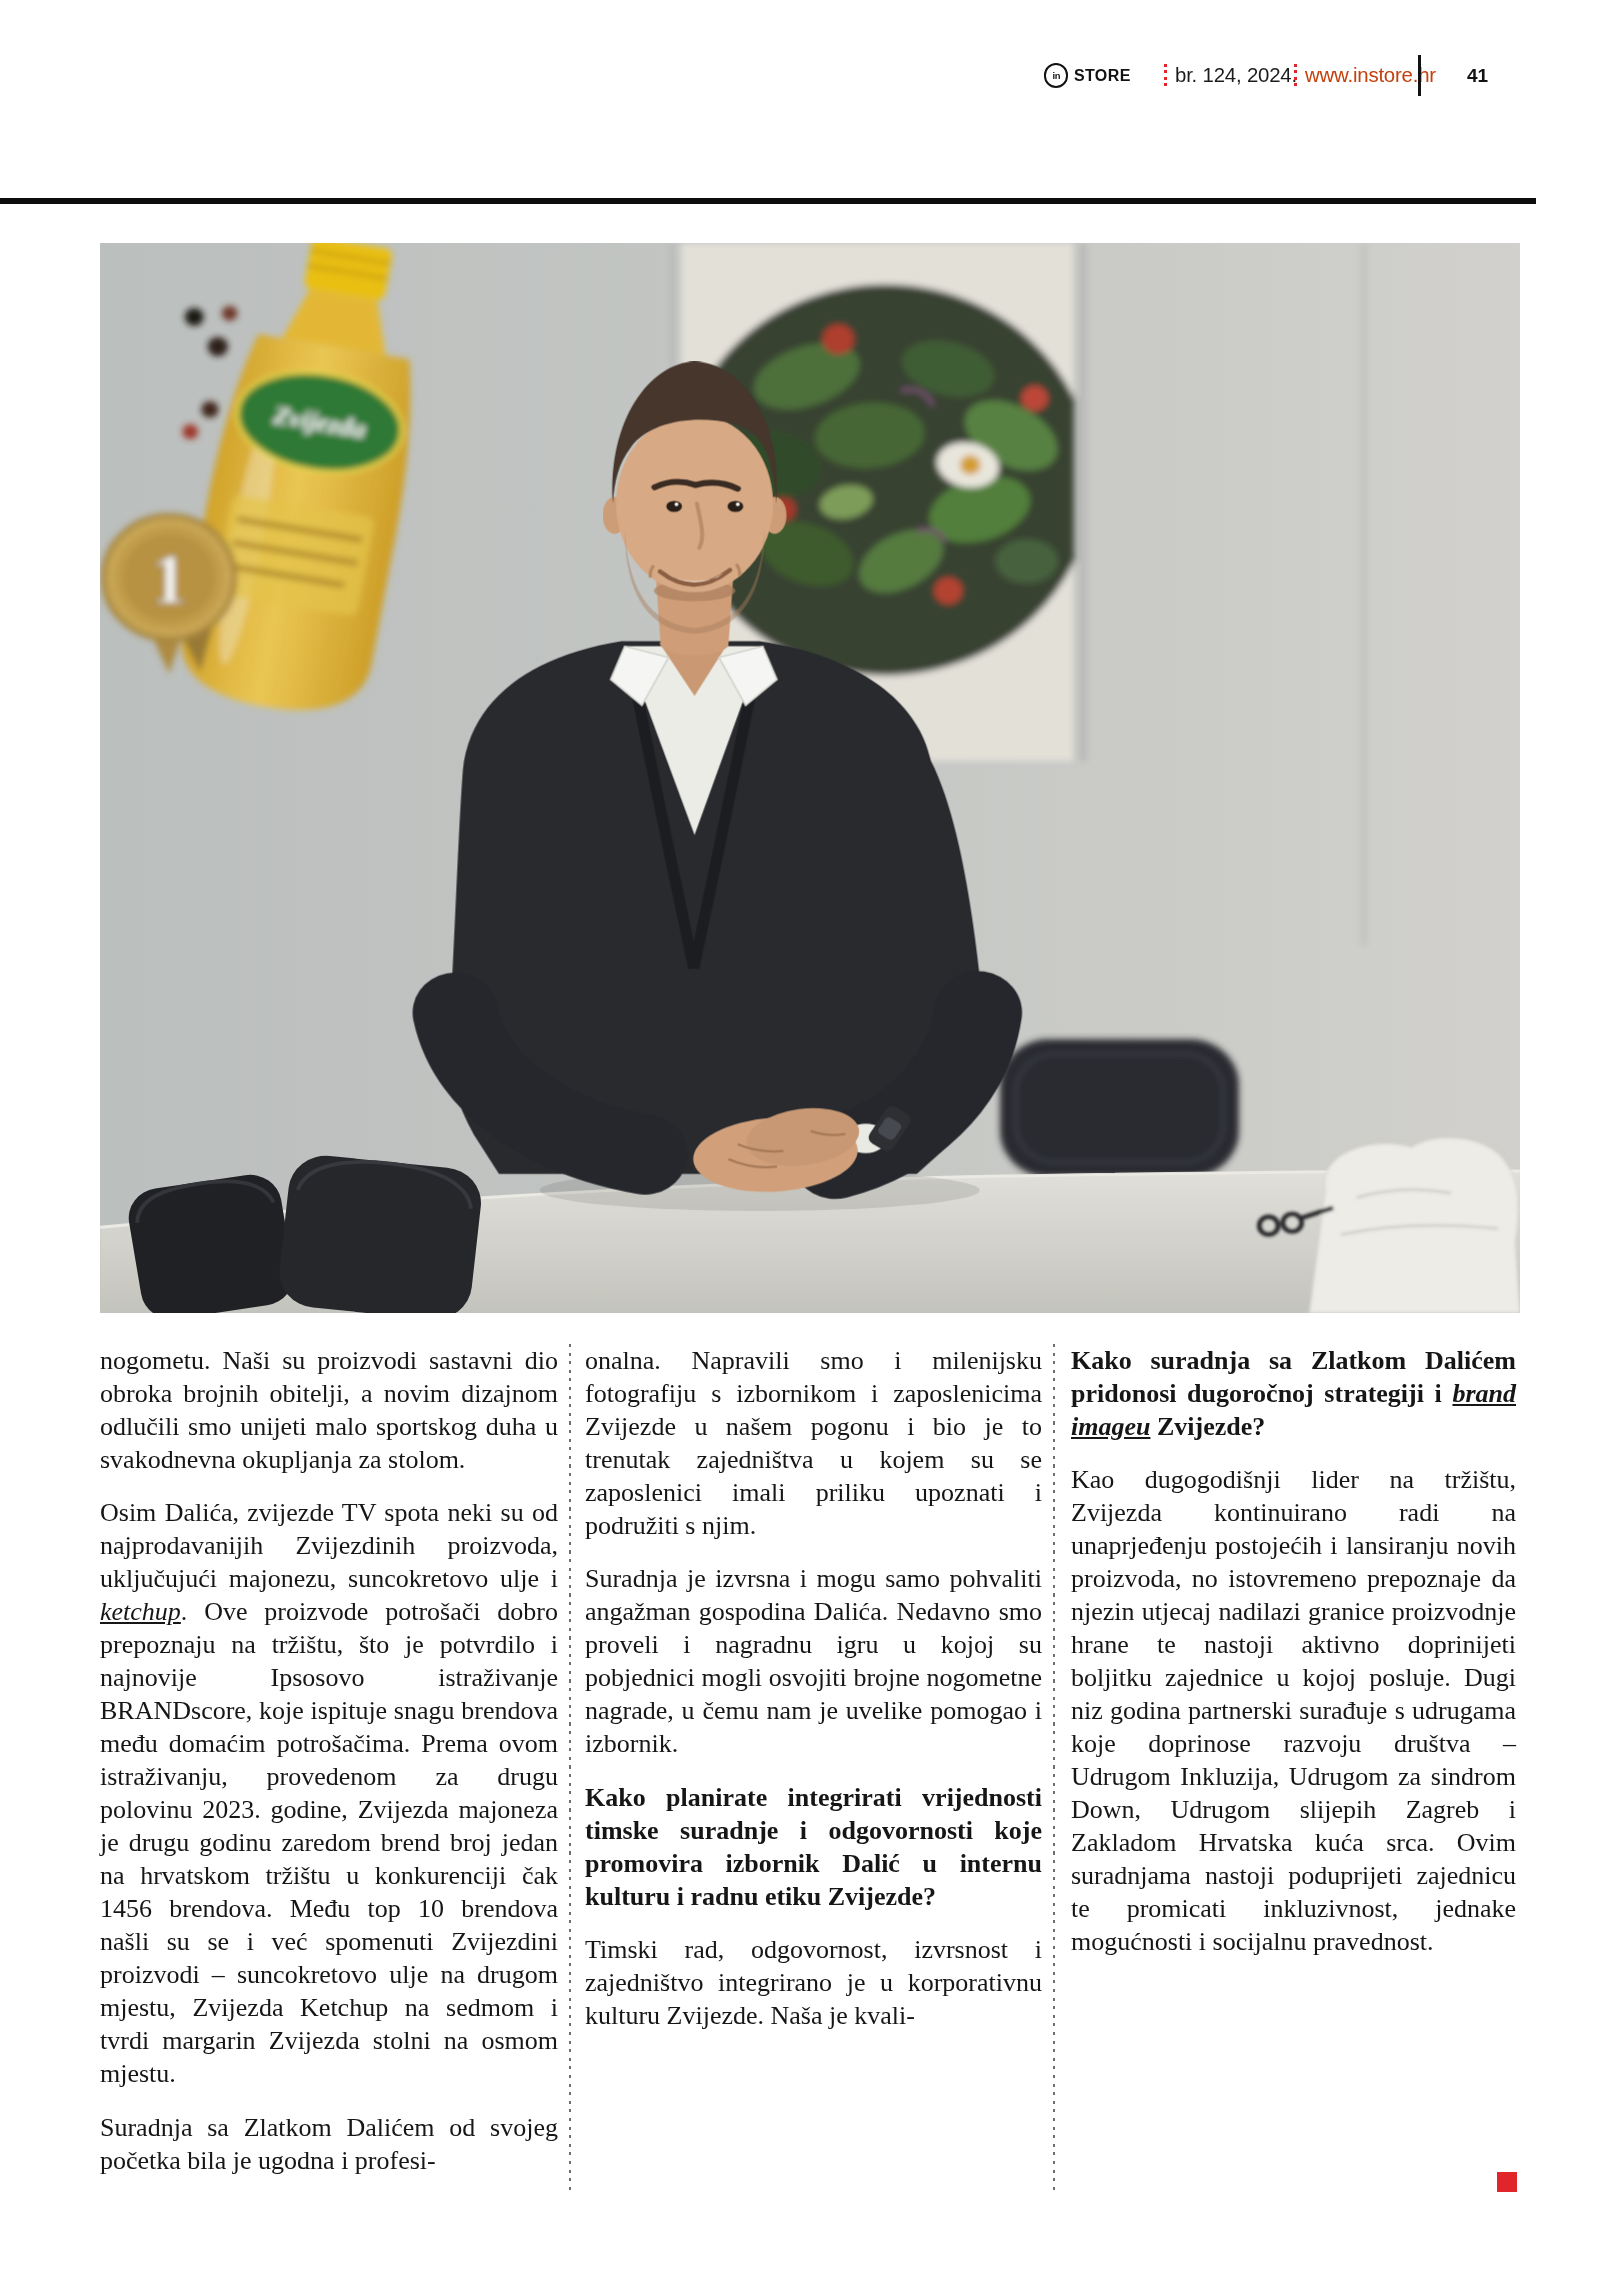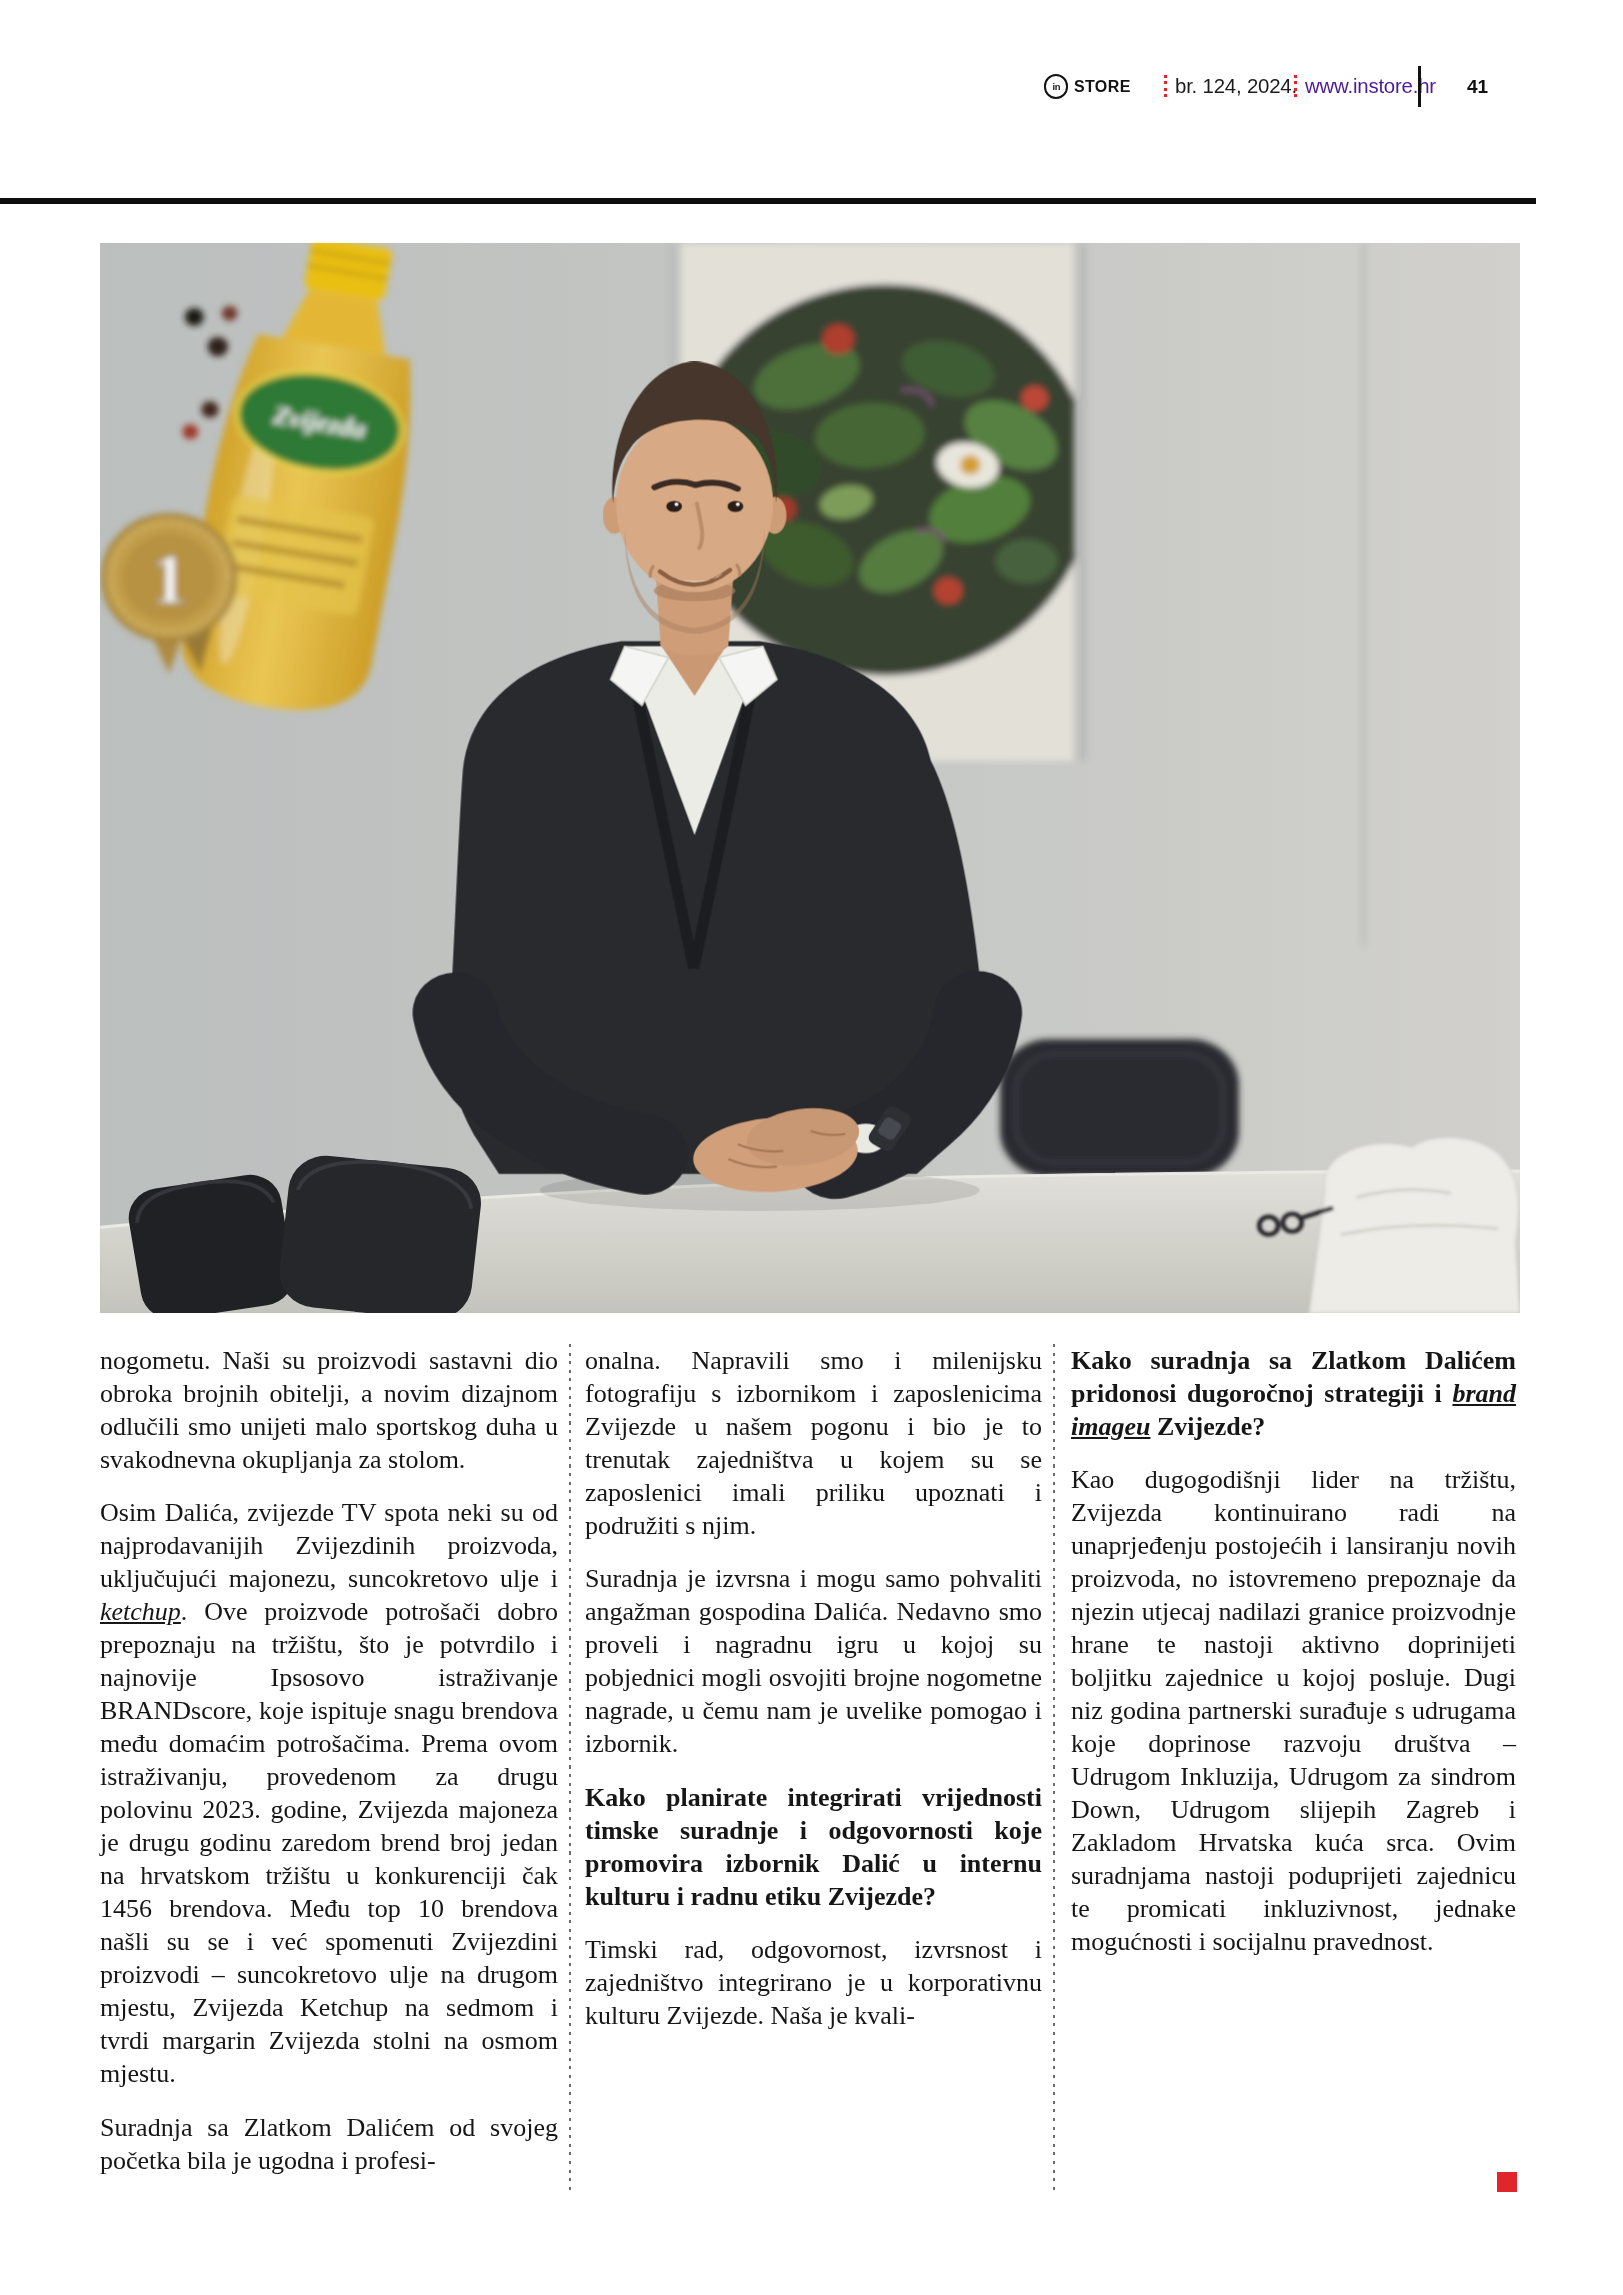--- a/index.html
+++ b/index.html
@@ -5,38 +5,38 @@
   html,body{margin:0;padding:0;background:#888;}
   .page{
     position:relative;
     width:1623px;height:2295px;
     background:#ffffff;
     font-family:"Liberation Serif","DejaVu Serif",serif;
     overflow:hidden;
   }
   
   .header{
-    position:absolute;top:66px;left:0;width:1577px;height:41px;
+    position:absolute;top:55px;left:0;width:1577px;height:41px;
     font-family:"Liberation Sans","DejaVu Sans",sans-serif;
     color:#121212;
   }
   .hdr-item{position:absolute;top:0;height:41px;display:flex;align-items:center;}
   .logo-wrap{left:1044px;gap:5.5px;}
   .logo-circle{
     width:20.4px;height:20.4px;border:2.4px solid #121212;border-radius:50%;
     display:flex;align-items:center;justify-content:center;
     font-weight:bold;font-size:9.4px;letter-spacing:-0.4px;
   }
   .brand{font-weight:bold;font-size:16px;letter-spacing:0.4px;}
   .red-dots{
     position:absolute;top:9.4px;width:3.1px;height:23.6px;
     background:repeating-linear-gradient(to bottom,#e0262a 0 3.1px,transparent 3.1px 6.3px);
   }
   .issue{left:1175px;font-size:20.4px;letter-spacing:-0.2px;color:#1c1c1c;}
-  .website{left:1305px;font-size:20.4px;letter-spacing:-0.2px;color:#4c1d95;}
+  .website{left:1305px;font-size:20.4px;letter-spacing:-0.2px;color:#c2410c;}
   .hdr-rule{
     position:absolute;left:1418px;top:0px;width:3.1px;height:41px;background:#121212;
   }
   .page-num{left:1467px;font-weight:bold;font-size:19px;}
   .top-rule{
     position:absolute;top:198px;left:0;width:1536px;height:5.5px;background:#0d0d0d;
   }
   
   .photo{
     position:absolute;left:100px;top:243px;width:1420px;height:1070px;

